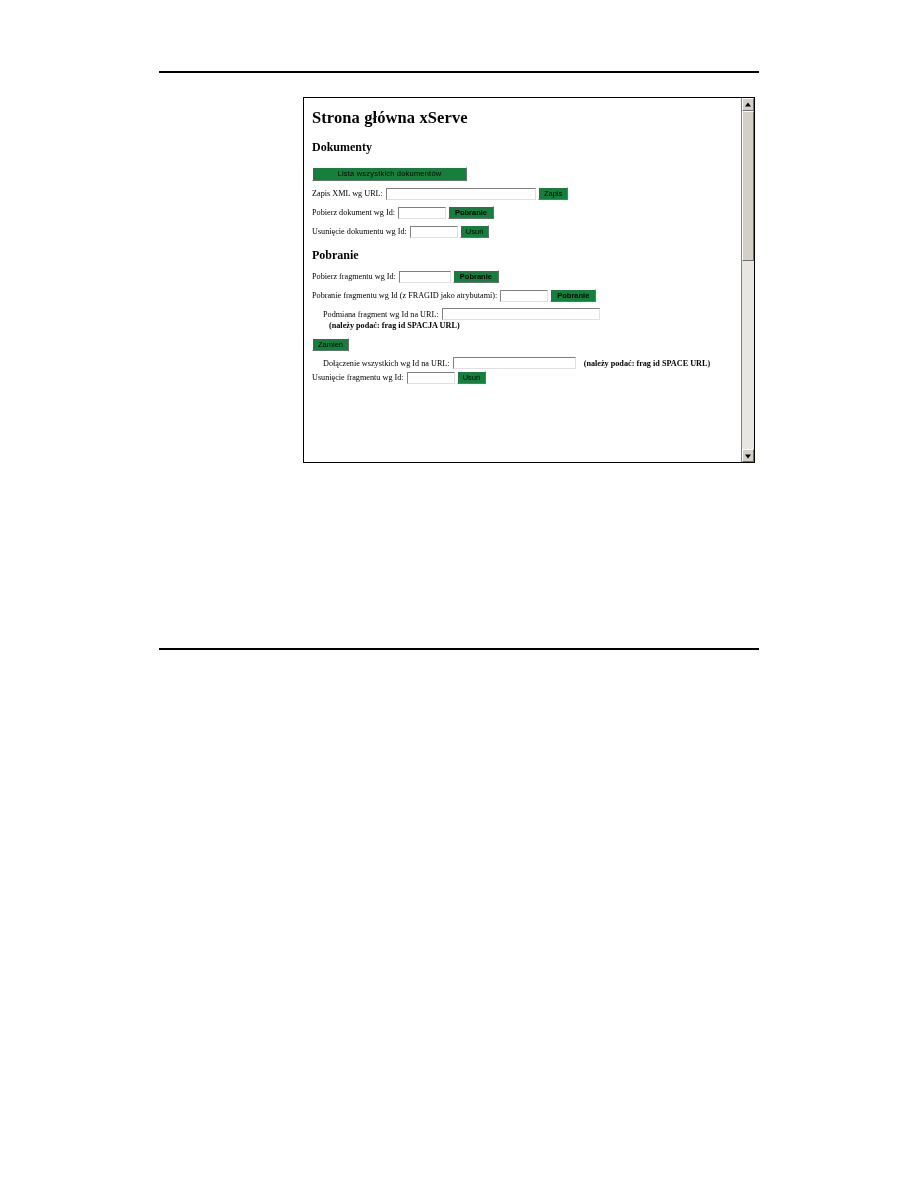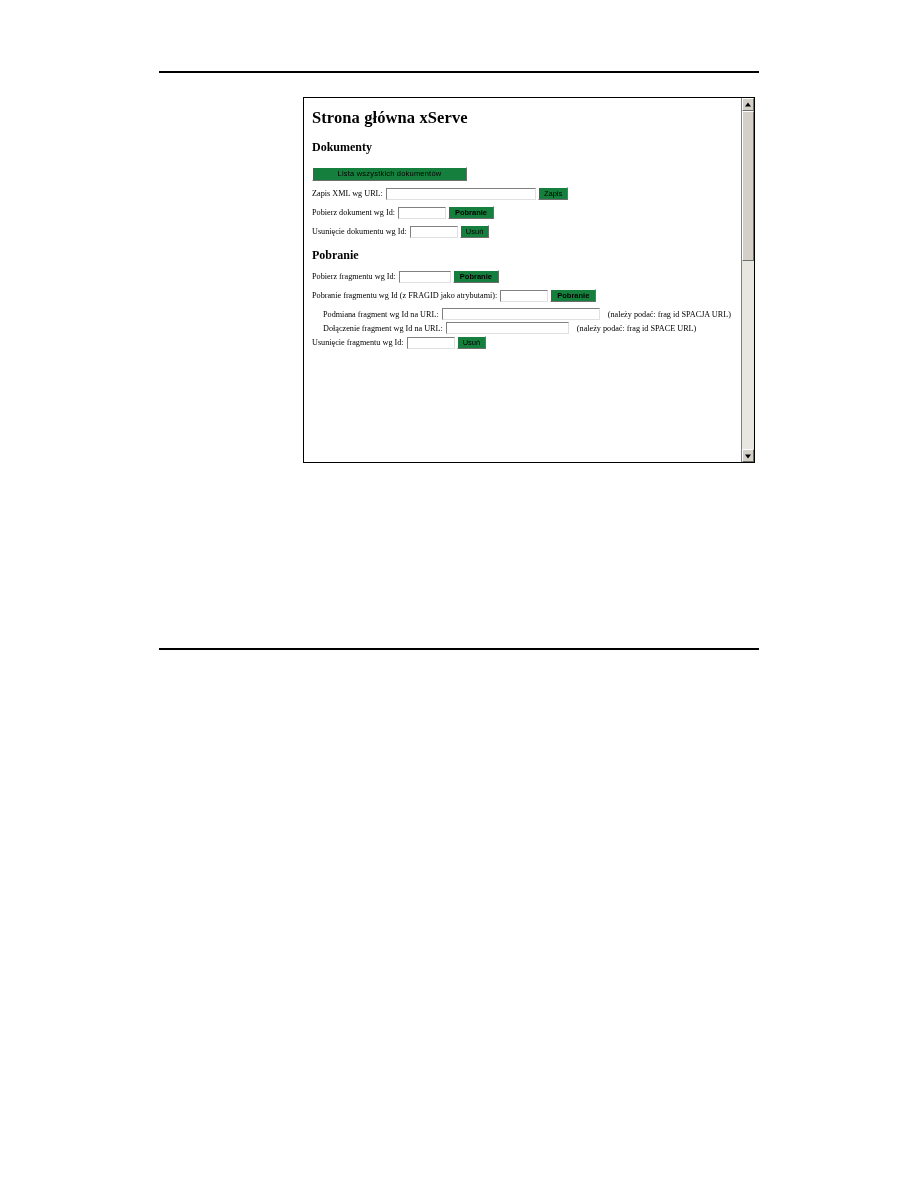--- a/index.html
+++ b/index.html
@@ -130,20 +130,21 @@
   }
   .row .lbl {
     font-size: 8.2px;
     white-space: nowrap;
     margin-right: 3px;
   }
   .row .note {
     font-size: 8.2px;
     white-space: nowrap;
     margin-left: 6px;
+    font-weight: bold;
   }
   .block-row {
     margin: 0 0 2px 13px;
   }
   .under-btn {
     margin: 0 0 6px 2px;
   }
 
   input.tbox {
     font-family: "Liberation Sans", sans-serif;
@@ -236,23 +237,26 @@
       <span class="lbl">Pobranie fragmentu wg Id (z FRAGID jako atrybutami):</span>
       <input class="tbox w-small" type="text" value="" style="">
       <button class="btn btn-pobranie">Pobranie</button>
     </div>
 
     <div class="row block-row">
       <span class="lbl">Podmiana fragment wg Id na URL:</span>
       <input class="tbox w-widest" type="text" value="" style="">
       <span class="note">(należy podać: frag id SPACJA URL)</span>
     </div>
+    <div class="under-btn">
+      <button class="btn">Zamień</button>
+    </div>
 
     <div class="row block-row">
-      <span class="lbl">Dołączenie fragment wg Id na URL:</span>
+      <span class="lbl">Dołączenie wszystkich wg Id na URL:</span>
       <input class="tbox w-wide" type="text" value="" style="">
       <span class="note">(należy podać: frag id SPACE URL)</span>
     </div>
 
     <div class="row">
       <span class="lbl">Usunięcie fragmentu wg Id:</span>
       <input class="tbox w-small" type="text" value="" style="">
       <button class="btn">Usuń</button>
     </div>
 

